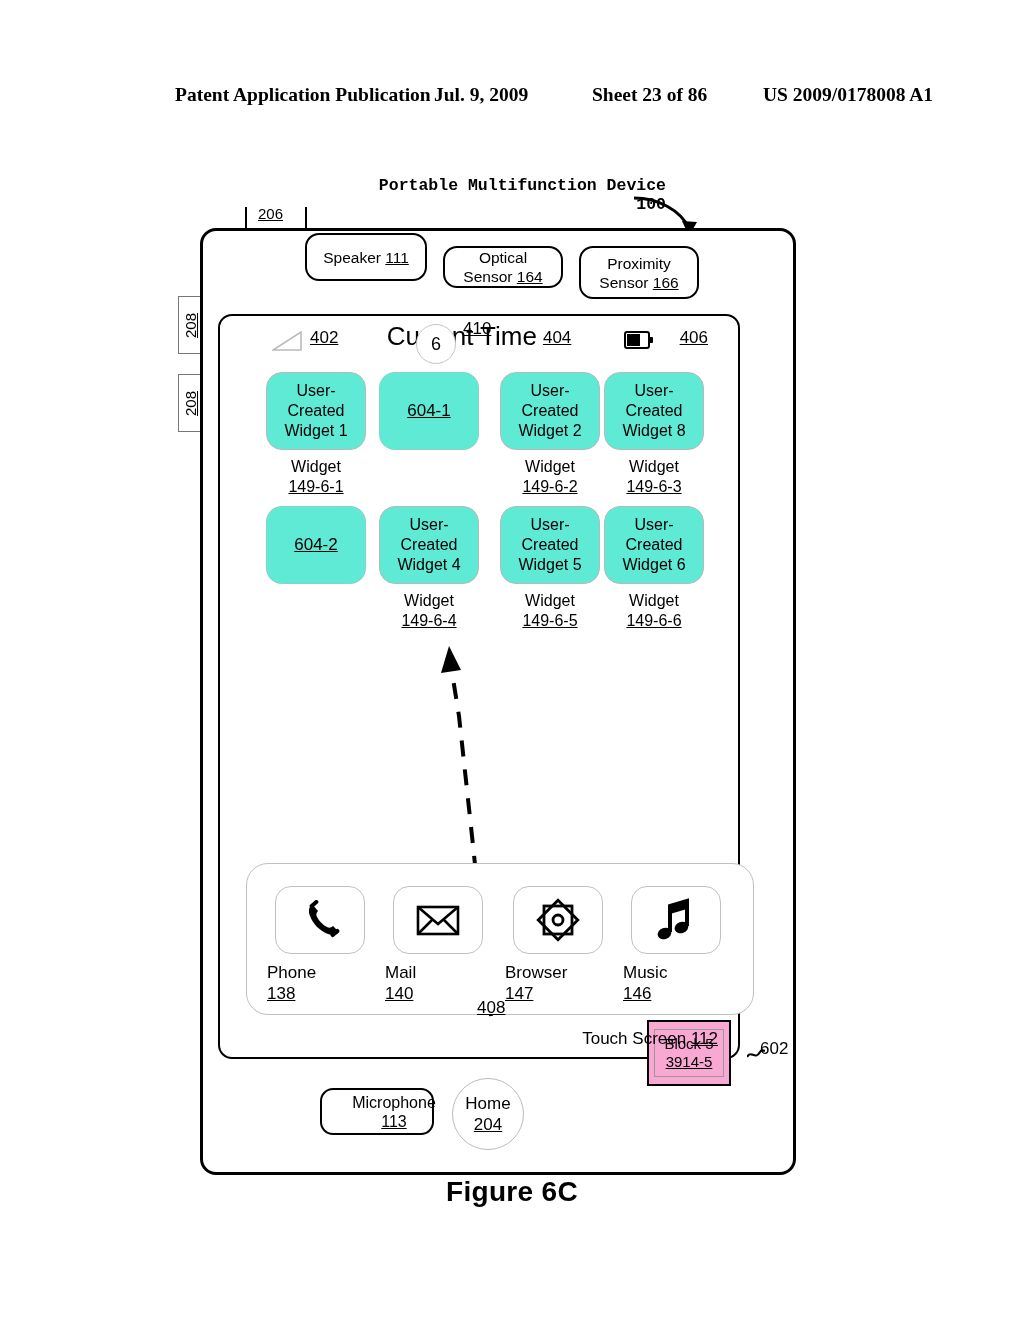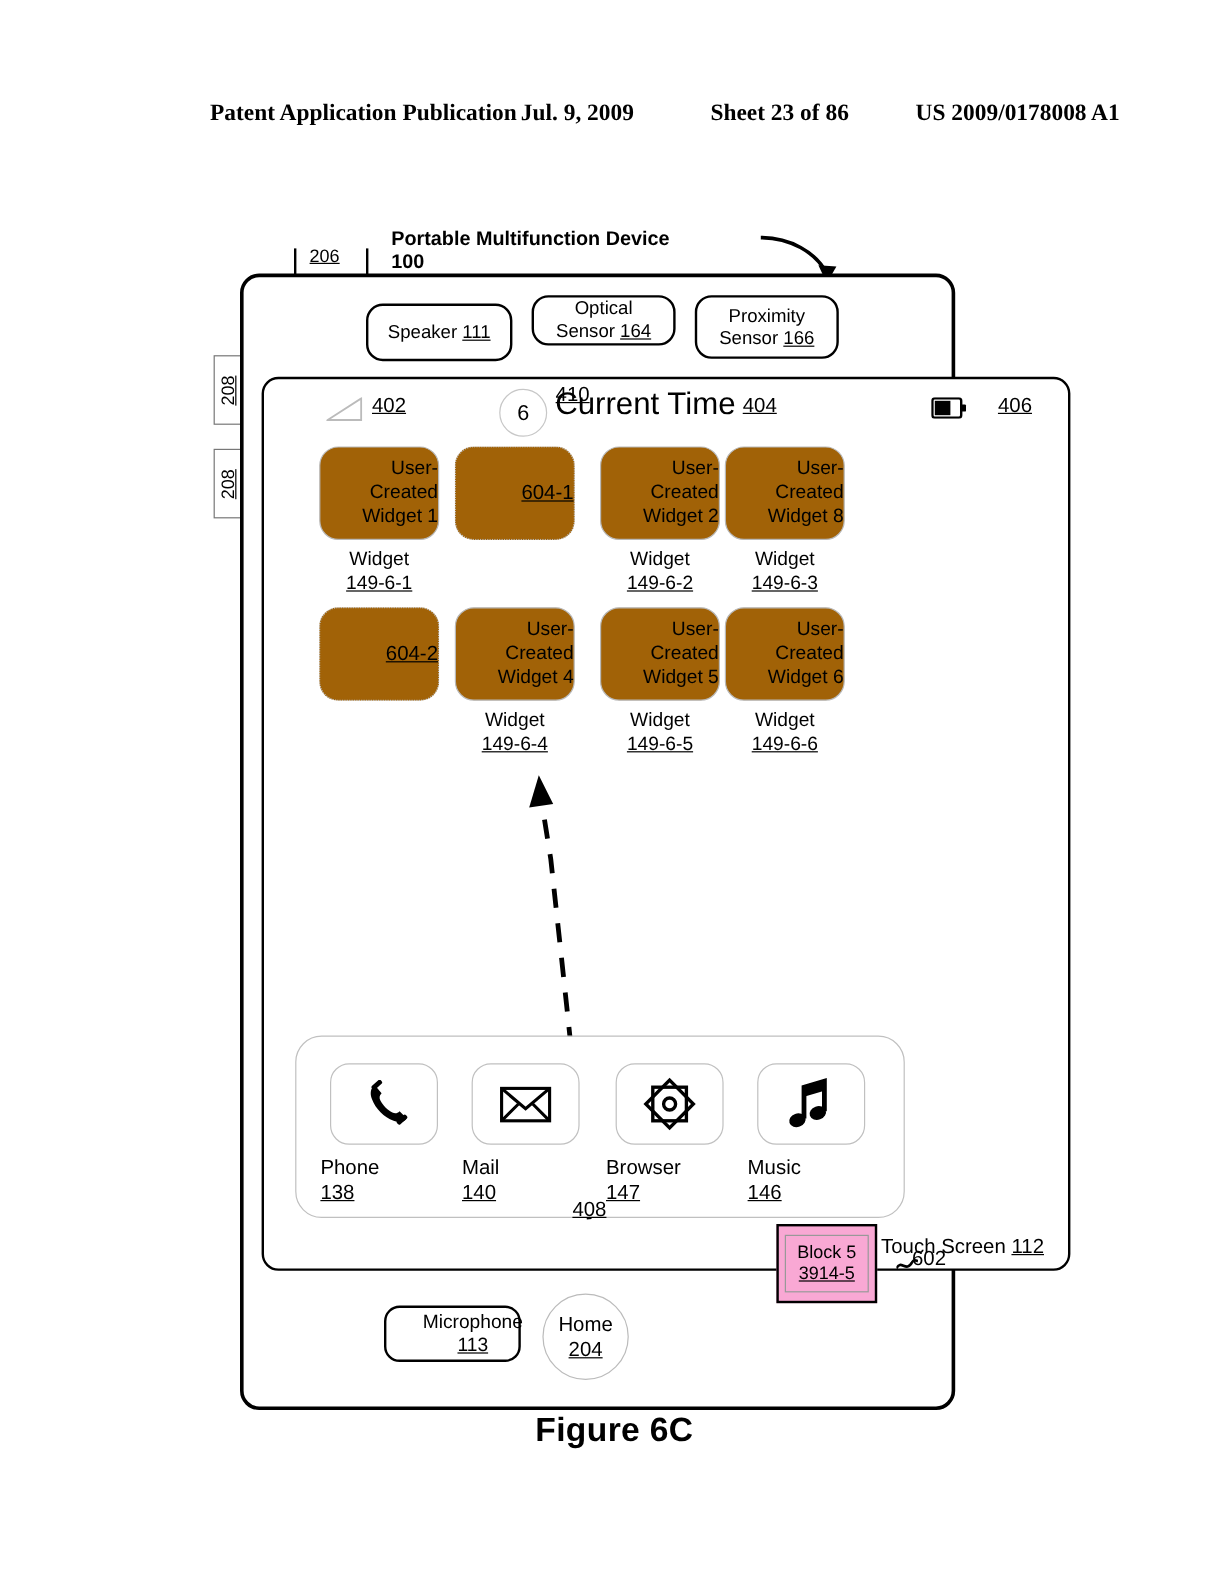--- a/index.html
+++ b/index.html
@@ -58,26 +58,27 @@
     border: 3px solid #000;
     border-radius: 16px;
     box-sizing: border-box;
     background: #fff;
   }
 
   
   .device-title {
     position: absolute;
     left: 326px;
-    top: 190px;
+    top: 176px;
     width: 340px;
-    text-align: left;
+    text-align: right;
     font-size: 16.5px;
     font-weight: bold;
     line-height: 19px;
+    font-family: Liberation Mono, monospace;
   }
 
   
   .slot-206 {
     position: absolute;
     left: 245px;
     top: 205px;
     width: 62px;
     height: 25px;
     font-size: 15px;
@@ -160,21 +161,21 @@
     top: 299px;
     width: 20px;
     height: 22px;
   }
 
   
   .touchscreen {
     position: absolute;
     left: 217px;
     top: 313px;
-    width: 674px;
+    width: 522px;
     height: 745px;
     border: 2.5px solid #000;
     border-radius: 14px;
     box-sizing: border-box;
     background: #fff;
   }
 
   
   .statusbar {
     position: absolute;
@@ -240,27 +241,27 @@
   .wcell.c3 { left: 338px; }
 
   .wslot {
     width: 100px;
     height: 78px;
     border: 1.6px solid #b9b9b9;
     border-radius: 16px;
     box-sizing: border-box;
     display: flex;
     flex-direction: column;
-    align-items: flex-end;
+    align-items: center;
     justify-content: center;
     font-size: 16px;
     line-height: 20px;
     text-align: center;
     margin: 0 auto;
-    background: #a16207;
+    background: #5eead4;
   }
   .wslot.empty {
     border: 1.8px dotted #b9b9b9;
   }
   .wslot .ref {
     font-size: 17px;
     text-decoration: underline;
   }
   .wcaption {
     margin-top: 7px;
@@ -469,21 +470,21 @@
   <span>208</span>
 </div>
 
 <div class="label-600b">600B</div>
 <svg class="squiggle-600b" viewBox="0 0 20 22">
   <path d="M 11 0 C 4 4, 16 10, 9 15 C 6 17, 5 19, 6 22" stroke="#000" stroke-width="2.4" fill="none"></path>
 </svg>
 
 <div class="device">
 
-  <div class="sensor sensor-speaker" style="left:102px;top:22px;text-align:right;">
+  <div class="sensor sensor-speaker" style="left:102px;top:2px;text-align:right;">
     <div><span>Speaker </span><span class="u">111</span></div>
   </div>
   <div class="sensor sensor-optical" style="left:240px;top:15px;">
     <div>Optical</div>
     <div><span>Sensor </span><span class="u">164</span></div>
   </div>
   <div class="sensor sensor-proximity" style="left:376px;top:15px;">
     <div>Proximity</div>
     <div><span>Sensor </span><span class="u">166</span></div>
   </div>

